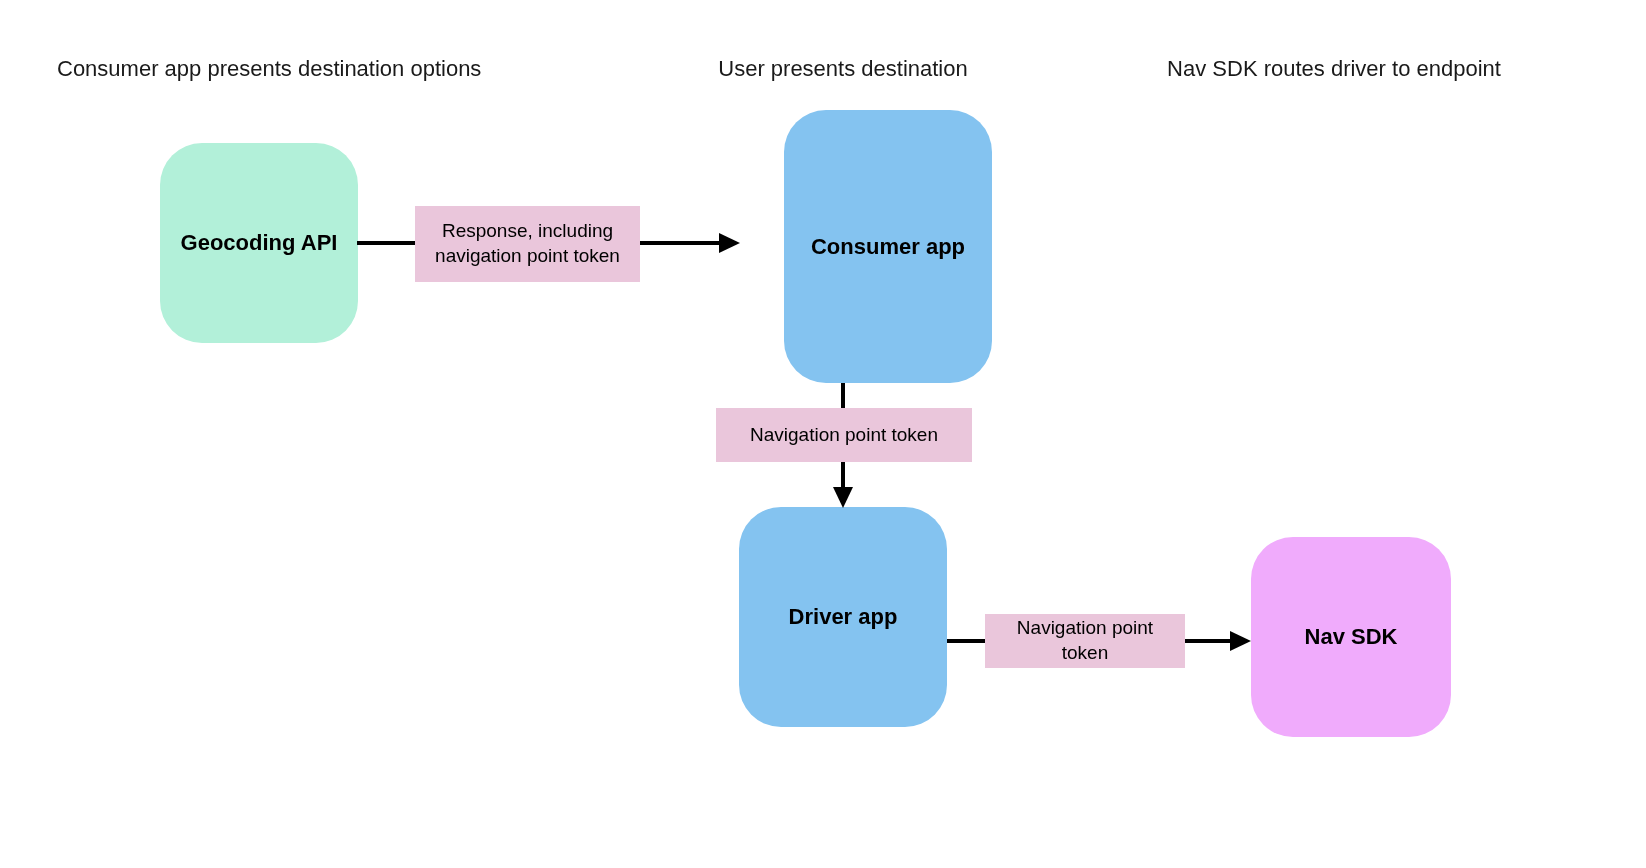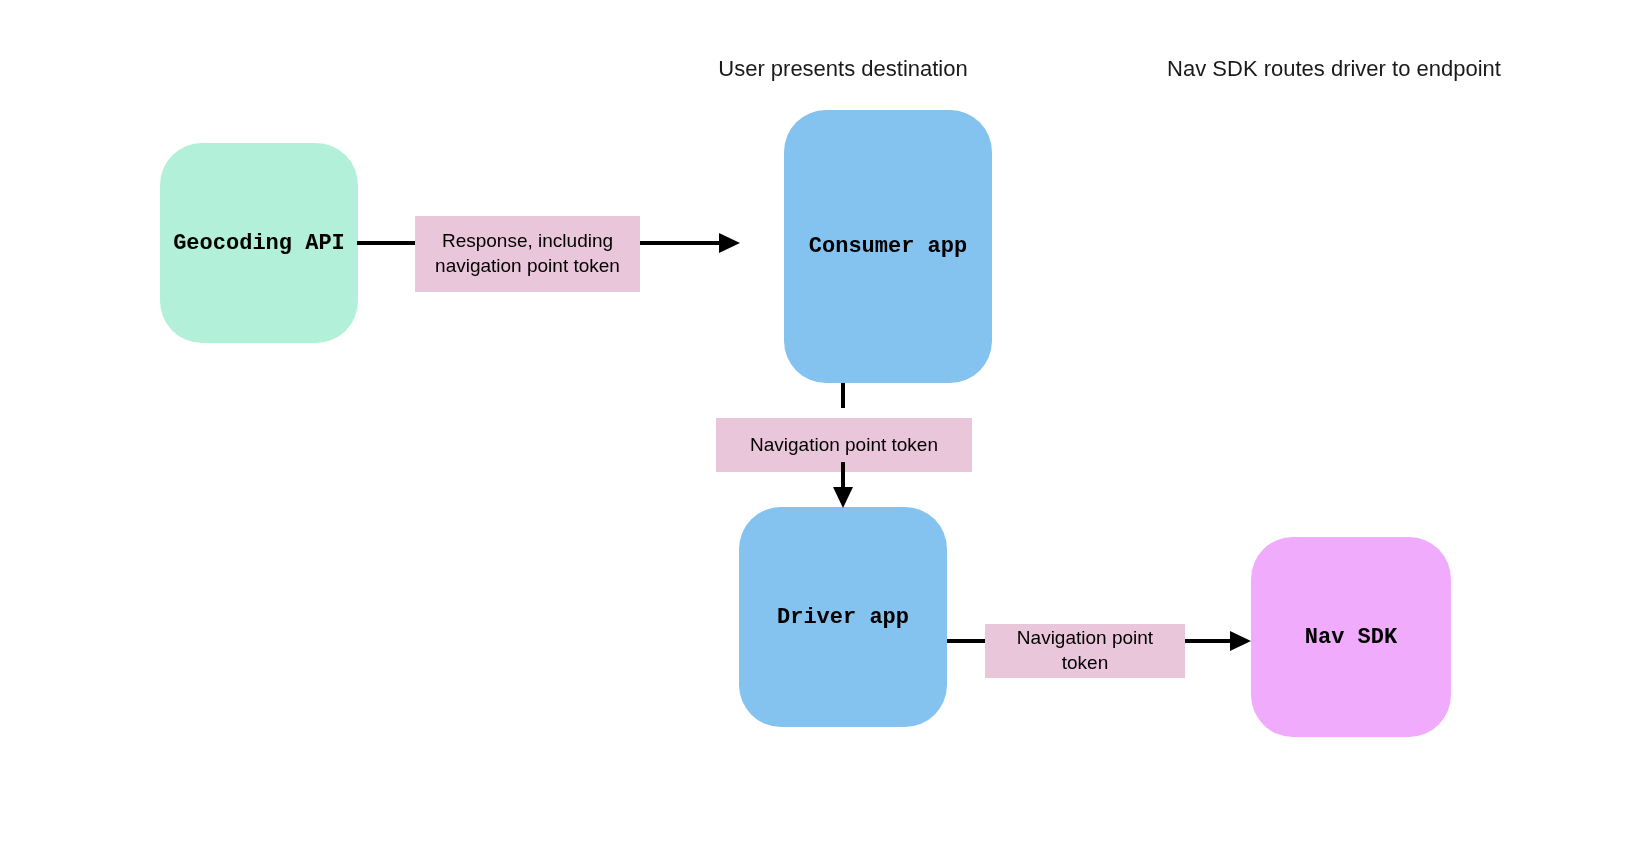--- a/index.html
+++ b/index.html
@@ -26,41 +26,39 @@
     display: flex;
     justify-content: center;
   }
 
   .node {
     position: absolute;
     border-radius: 42px;
     display: flex;
     align-items: center;
     justify-content: center;
-    font-family: Liberation Mono, monospace;
   }
   .node .node-label {
     font-size: 22px;
     font-weight: 700;
     color: #000000;
     white-space: nowrap;
   }
 
   .edge-label {
     position: absolute;
     display: flex;
     align-items: center;
     justify-content: center;
     text-align: center;
     font-size: 19px;
     font-weight: 400;
     color: #000000;
     line-height: 1.3;
     padding: 2px 8px;
-    margin-top: 10px;
   }
 
   .hline { position: absolute; height: 4px; }
   .vline { position: absolute; width: 4px; }
 
   .head-right {
     position: absolute;
     width: 0; height: 0;
     border-top: 10px solid transparent;
     border-bottom: 10px solid transparent;
@@ -74,20 +72,21 @@
     border-right: 10px solid transparent;
     border-top-width: 21px;
     border-top-style: solid;
   }
 </style>
 </head>
 <body>
 
 <div class="canvas">
 
+  <div class="stage-label" style="left:57px;">Consumer app presents destination options</div>
 
   <div class="stage-label centered" style="left:739px; width:208px;">User presents destination</div>
 
   <div class="stage-label centered" style="left:1134px; width:400px;">Nav SDK routes driver to endpoint</div>
 
   <div class="node" style="left: 160px; top: 143px; width: 198px; height: 200px; background-color: rgb(178, 240, 217);">
     <span class="node-label">Geocoding API</span>
   </div>
 
   <div class="node" style="left: 739px; top: 110px; width: 208px; height: 273px; background-color: rgb(132, 195, 240); margin-left: 45px;">

